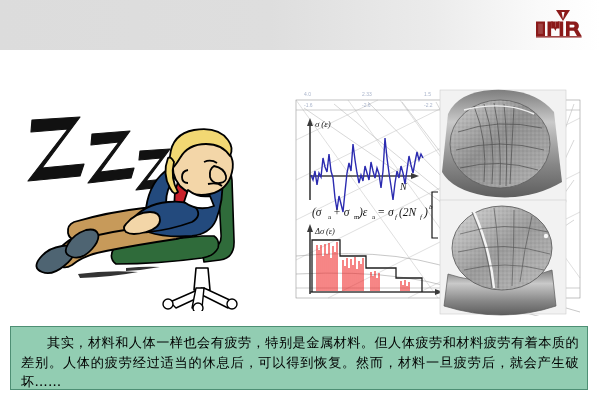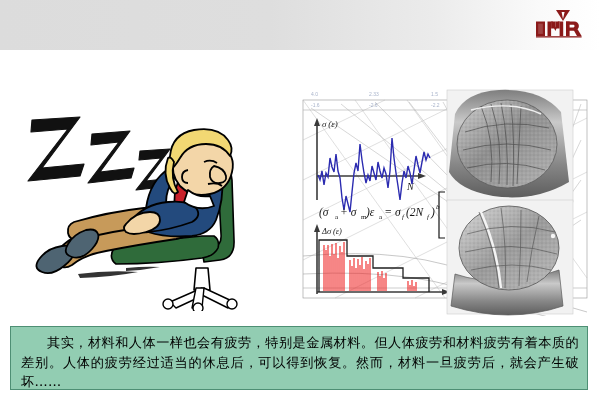--- a/index.html
+++ b/index.html
@@ -40,21 +40,21 @@
   #cartoon {
     position: absolute;
     left: 18px; top: 96px;
     width: 250px; height: 215px;
   }
   #cartoon svg { display:block; }
 
   
   #collage {
     position: absolute;
-    left: 295px; top: 88px;
+    left: 288px; top: 88px;
     width: 300px; height: 228px; text-align: right;
   }
   #collage svg { display:block; }
 
   
   #green-box {
     position: absolute;
     left: 10px; top: 326px;
     width: 578px; height: 64px;
     box-sizing: border-box;

